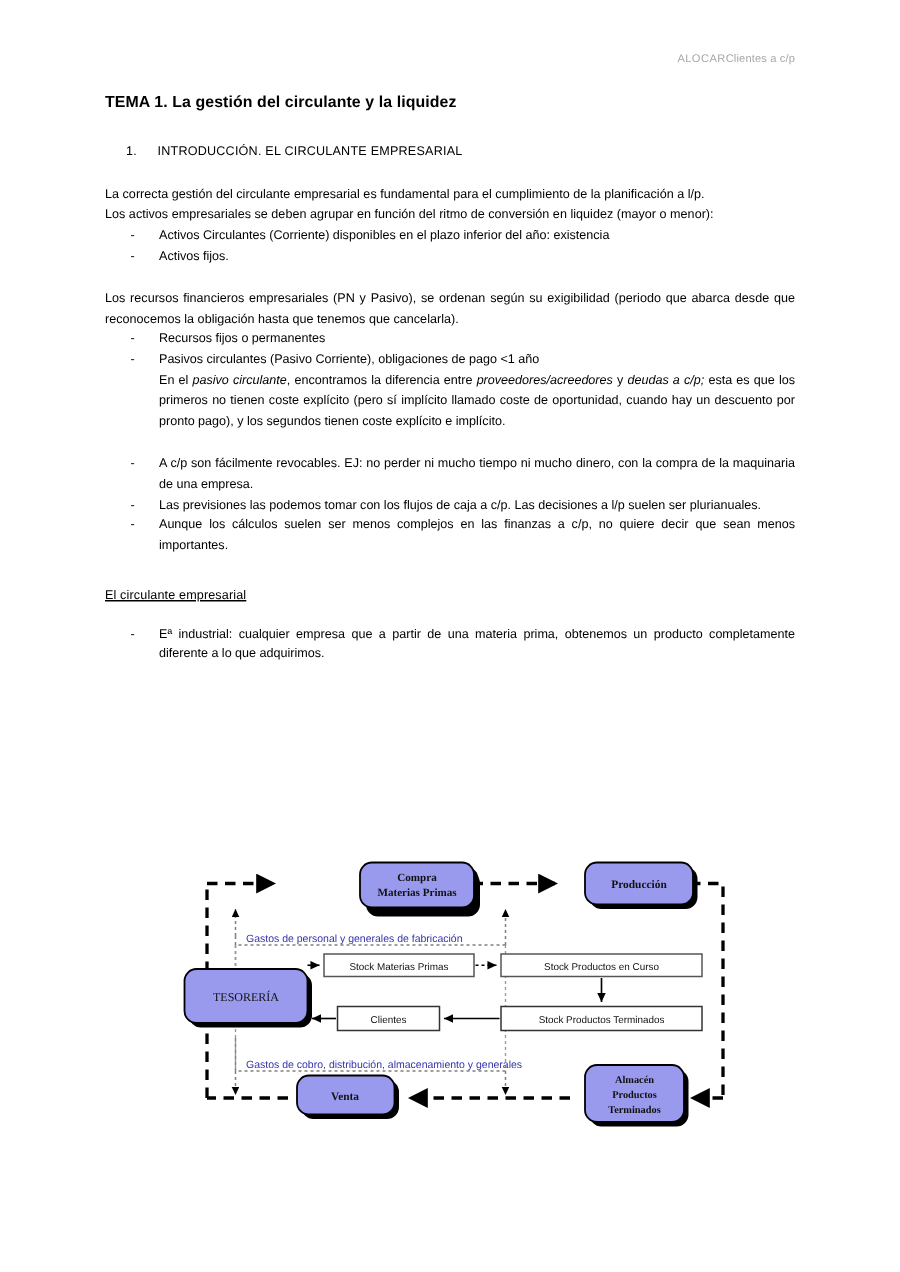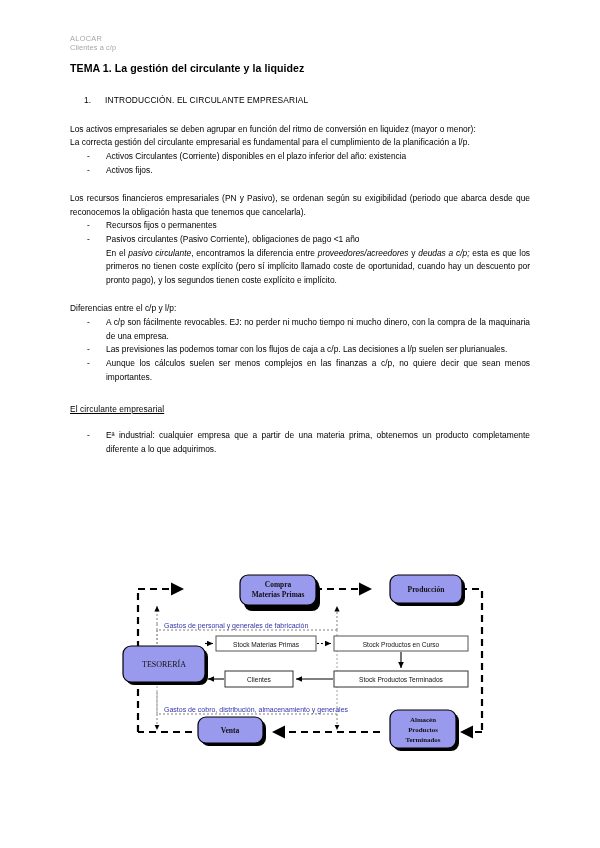--- a/index.html
+++ b/index.html
@@ -25,21 +25,20 @@
     position: absolute;
     top: 34px;
     left: 70px;
     right: 70px;
     display: flex;
     justify-content: flex-end;
     align-items: baseline;
     font-size: 7.4px;
     letter-spacing: 0.3px;
     color: #a6a6a6;
-    flex-direction: column;
   }
   .running-header .right { letter-spacing: 0.1px; }
 
   
   .content {
     position: absolute;
     top: 62px;
     left: 70px;
     width: 460px;
   }
@@ -129,43 +128,42 @@
 
   <div class="content">
 
     <h1 class="doc-title">TEMA 1. La gestión del circulante y la liquidez</h1>
 
     <div class="numbered-heading">
       <span class="num">1.</span>
       <span>INTRODUCCIÓN. EL CIRCULANTE EMPRESARIAL</span>
     </div>
 
+    <p class="para tight">La correcta gestión del circulante empresarial es fundamental para el cumplimiento de la planificación a l/p.</p>
     <p class="para tight">Los activos empresariales se deben agrupar en función del ritmo de conversión en liquidez (mayor o menor):</p>
-    <p class="para tight">La correcta gestión del circulante empresarial es fundamental para el cumplimiento de la planificación a l/p.</p>
 
     <ul class="dashlist">
       <li>Activos Circulantes (Corriente) disponibles en el plazo inferior del año: existencia</li>
       <li>Activos fijos.</li>
     </ul>
 
     <div class="gap-md"></div>
 
     <p class="para tight">Los recursos financieros empresariales (PN y Pasivo), se ordenan según su exigibilidad (periodo que abarca desde que reconocemos la obligación hasta que tenemos que cancelarla).</p>
 
     <ul class="dashlist">
       <li>Recursos fijos o permanentes</li>
       <li>
         <span>Pasivos circulantes (Pasivo Corriente), obligaciones de pago &lt;1 año</span>
         <span class="sub-para"><span>En el </span><i>pasivo circulante</i><span>, encontramos la diferencia entre </span><i>proveedores/acreedores</i><span> y </span><i>deudas a c/p;</i><span> esta es que los primeros </span><b>no tienen coste explícito</b><span> (pero sí implícito llamado coste de oportunidad, cuando hay un </span><b>descuento por pronto pago</b><span>), y los segundos </span><b>tienen coste explícito e implícito.</b></span>
       </li>
     </ul>
 
     <div class="gap-md"></div>
 
-    <p class="para tight">Diferencias entre el c/p y l/p:</p>
 
     <ul class="dashlist">
       <li>A c/p son fácilmente revocables. EJ: no perder ni mucho tiempo ni mucho dinero, con la compra de la maquinaria de una empresa.</li>
       <li>Las previsiones las podemos tomar con los flujos de caja a c/p. Las decisiones a l/p suelen ser plurianuales.</li>
       <li>Aunque los cálculos suelen ser menos complejos en las finanzas a c/p, no quiere decir que sean menos importantes.</li>
     </ul>
 
     <div class="gap-lg"></div>
 
     <p class="section-underline">El circulante empresarial</p>

